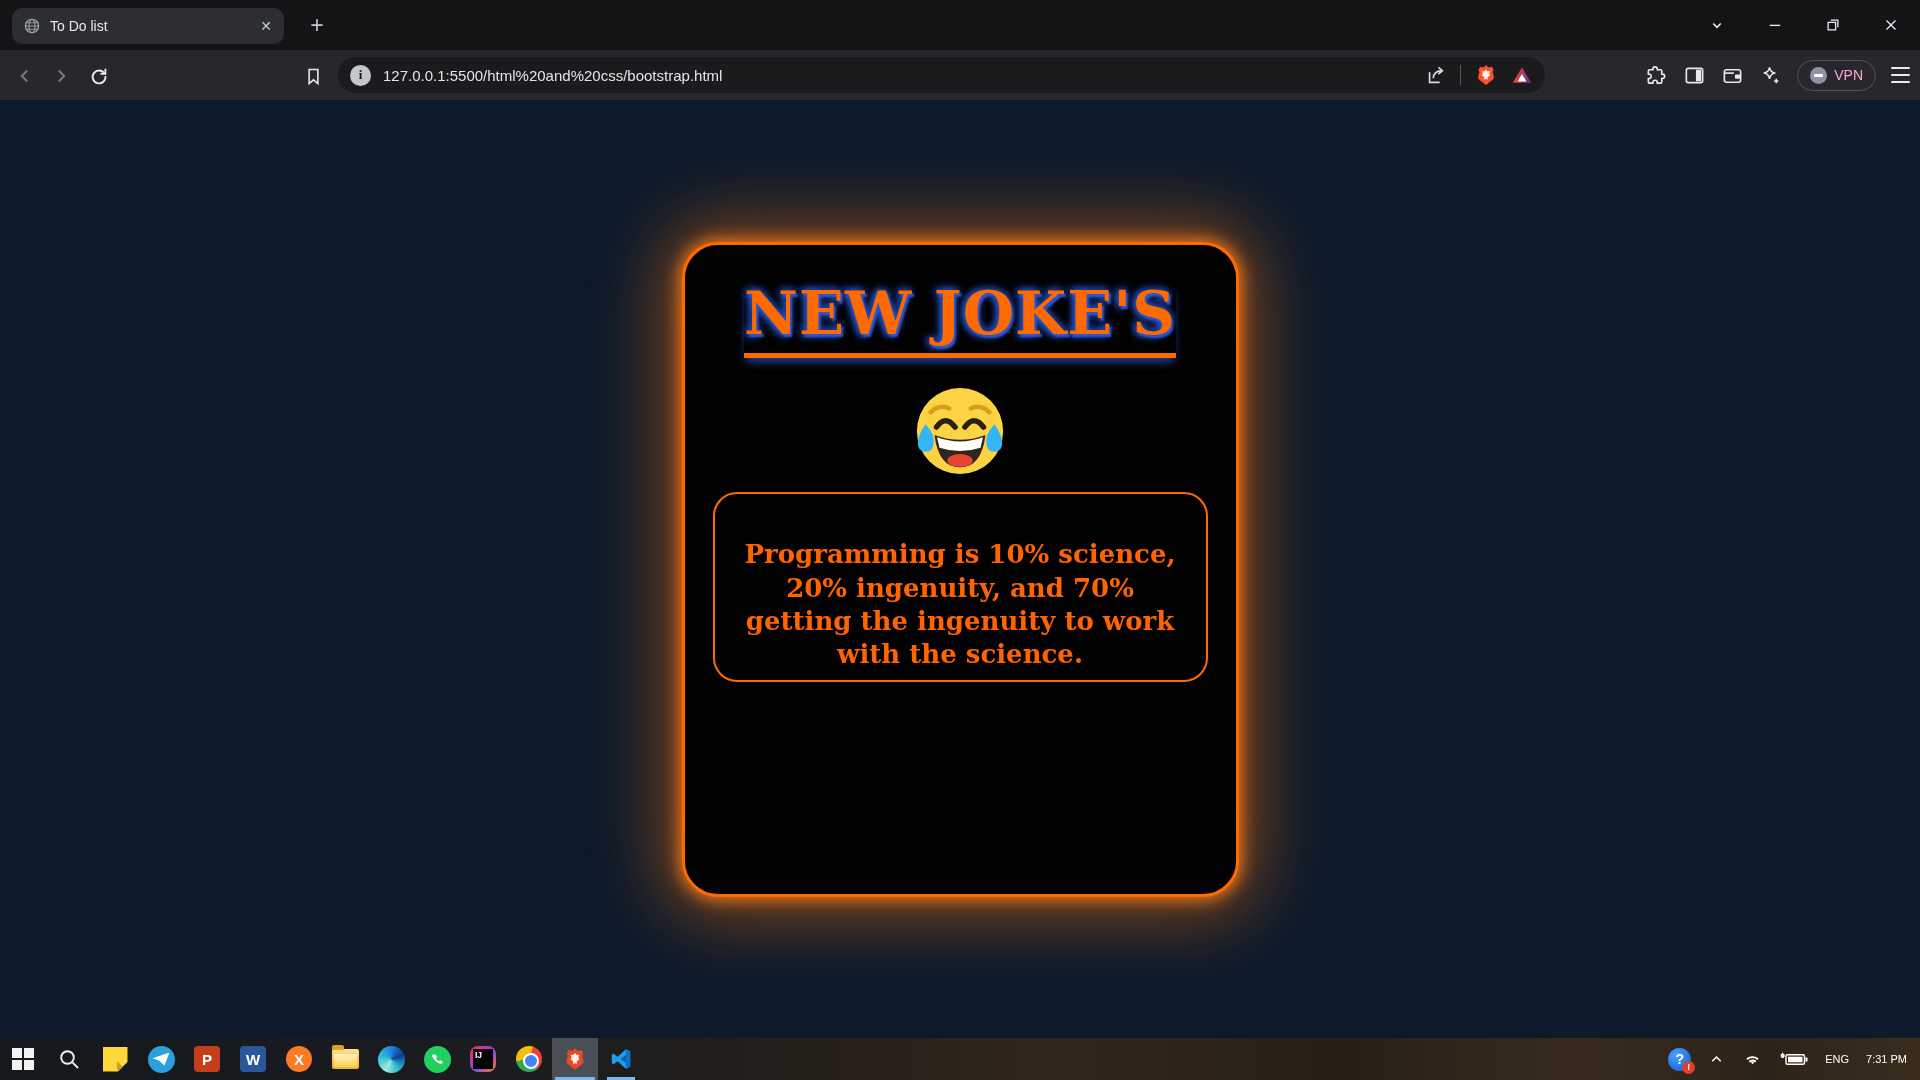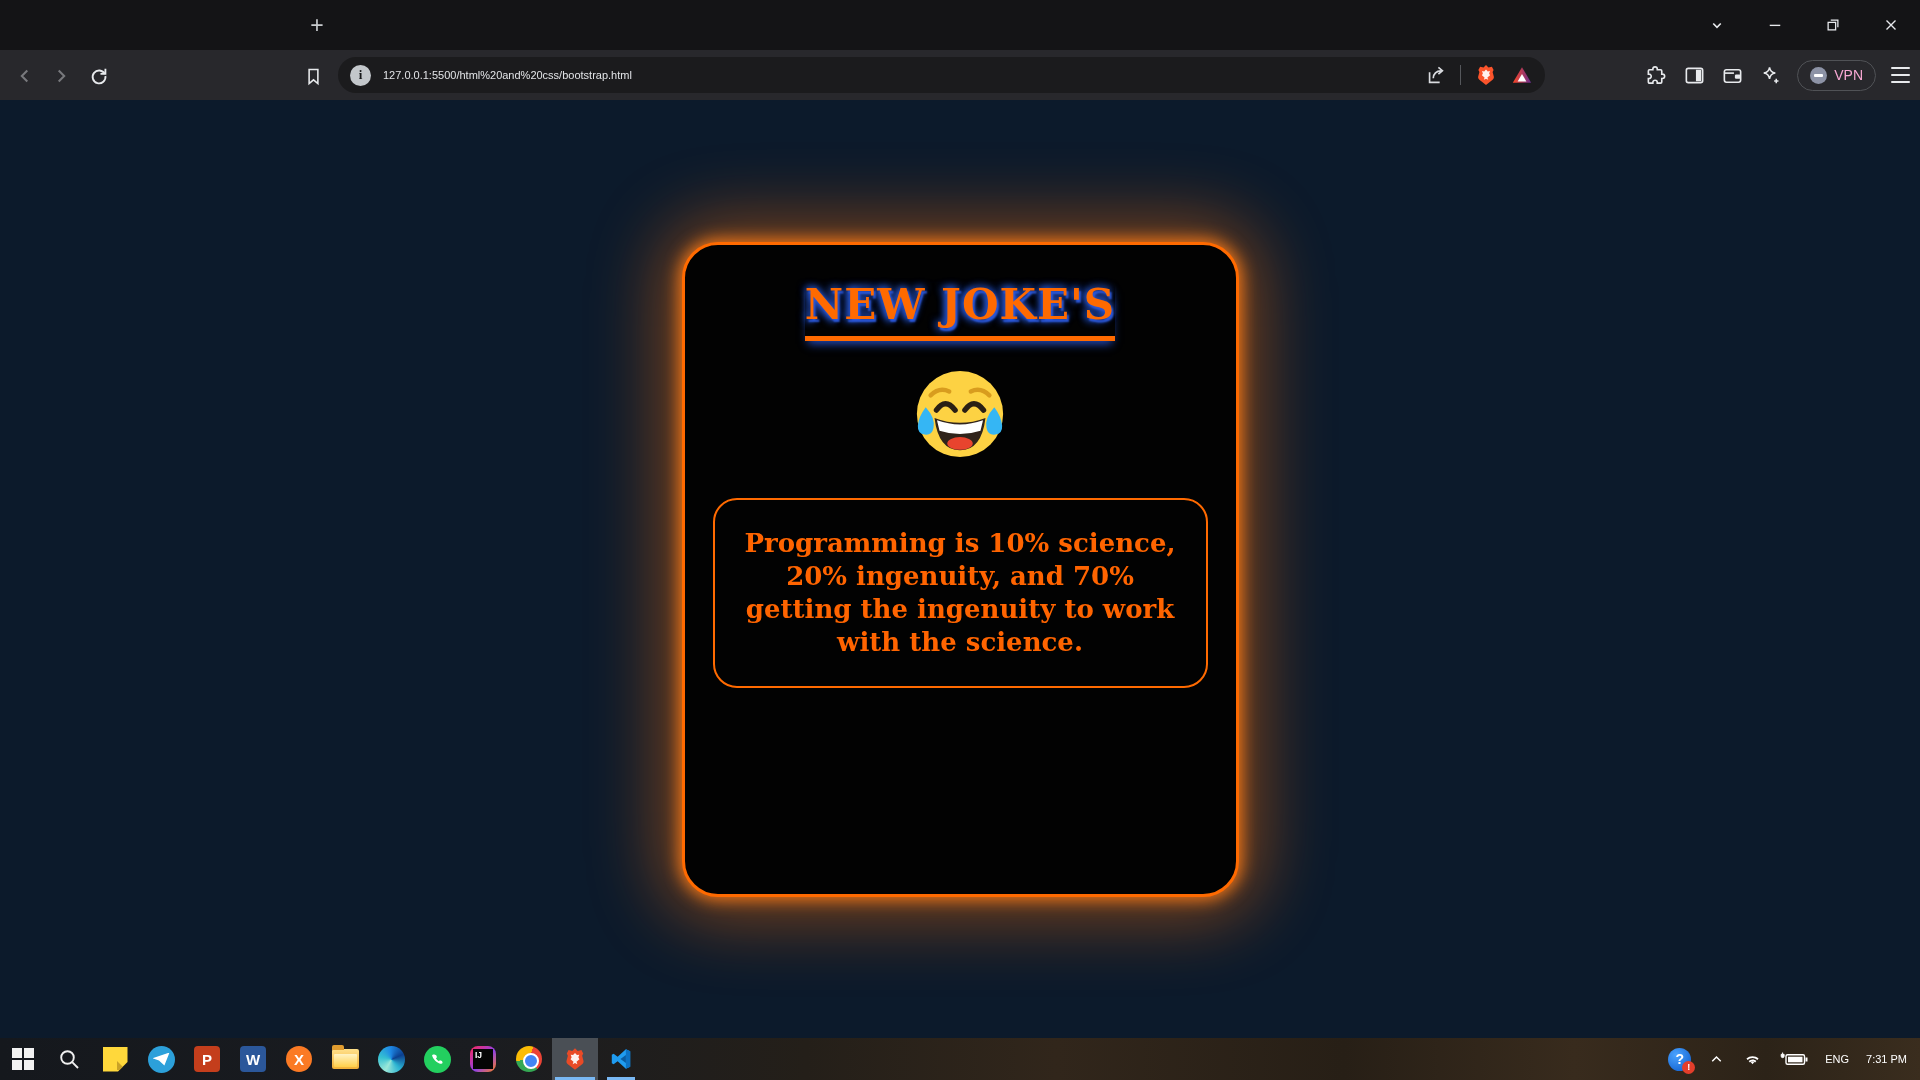--- a/index.html
+++ b/index.html
@@ -17,46 +17,46 @@
   .win-controls { position:absolute; right:0; top:0; height:50px; display:flex; }
   .win-btn { width:58px; height:50px; display:flex; align-items:center; justify-content:center; }
 
   .toolbar { position:absolute; top:50px; left:0; width:1920px; height:50px; background:#28282c; }
   .navbtn { position:absolute; top:13px; width:26px; height:26px; display:flex; align-items:center; justify-content:center; }
   .omnibox { position:absolute; left:338px; right:375px; top:7px; height:36px; background:#1b1b1d;
              border-radius:18px; display:flex; align-items:center; padding:0 12px; }
   .info-circle { width:21px; height:21px; border-radius:50%; background:#c3c7cb; color:#17181a;
                  font-size:13px; font-weight:bold; font-family:"Liberation Serif",serif;
                  display:flex; align-items:center; justify-content:center; flex:0 0 auto; }
-  .url-text { color:#e2e4e7; font-size:11px; margin-left:12px; white-space:nowrap; }
+  .url-text { color:#e2e4e7; font-size:15px; margin-left:12px; white-space:nowrap; }
   .omni-right { margin-left:auto; display:flex; align-items:center; gap:13px; }
   .omni-divider { width:1px; height:20px; background:#55575b; }
   .toolbar-right { position:absolute; right:10px; top:0; height:50px; display:flex; align-items:center; gap:15px; }
   .vpn-pill { height:31px; border:1px solid #505256; border-radius:16px; display:flex; align-items:center;
               gap:7px; padding:0 12px; }
   .vpn-dot { width:17px; height:17px; border-radius:50%; background:#8d93a6; position:relative; }
   .vpn-dot::after { content:""; position:absolute; left:4px; top:7.5px; width:9px; height:2.5px; background:#fff; border-radius:1px; }
   .vpn-label { color:#f9a8d4; font-size:14px; }
   .menu-icon { display:flex; flex-direction:column; gap:4.5px; }
   .menu-icon span { display:block; width:19px; height:2.3px; background:#e8eaed; border-radius:1px; }
 
   
   .page { position:absolute; top:100px; left:0; width:1920px; height:938px; background:#0c1a2b;
           display:flex; align-items:center; justify-content:center; }
   .card { width:557px; height:655px; background:#020202; border:3px solid #ff6a00; border-radius:36px;
           box-shadow:0 0 70px 22px rgba(255,115,10,.45), 0 0 16px 3px rgba(255,130,30,.9);
           display:flex; flex-direction:column; align-items:center; padding-top:38px; }
-  .card-title { font-family:"DejaVu Serif", serif; font-weight:bold; font-size:42px; letter-spacing:1px;
+  .card-title { font-family:"DejaVu Serif", serif; font-weight:bold; font-size:59px; letter-spacing:1px;
           color:#ff6a00; border-bottom:5px solid #ff6a00; padding-bottom:9px; line-height:1.05;
           text-shadow:2px 3px 2px #2b57d8, -2px 3px 7px rgba(40,90,220,.85),
                       2px -2px 7px rgba(40,90,220,.6), -3px -2px 7px rgba(40,90,220,.7);
           box-shadow:0 6px 9px -3px rgba(38,83,211,.9); }
   .emoji { margin-top:24px; width:98px; height:98px; }
-  .joke-box { margin-top:35px; width:495px; height:190px; border:2.5px solid #ff6a00; border-radius:24px;
-          padding:27px 16px 0; }
+  .joke-box { margin-top:12px; width:495px; height:190px; border:2.5px solid #ff6a00; border-radius:24px;
+          padding:44px 16px 0; }
   .joke-text { font-family:"DejaVu Serif", serif; font-weight:bold; font-size:26px; line-height:1.28;
           color:#ff6400; text-align:center; }
   .get-btn { margin-top:37px; width:181px; height:76px; background:#ff6a00; border:none; border-radius:10px;
           font-family:"DejaVu Serif", serif; font-weight:bold; font-size:29px; color:#12263e;
           box-shadow:0 0 30px 9px rgba(255,115,10,.55); cursor:pointer; }
 
   
   .taskbar { position:absolute; bottom:0; left:0; width:1920px; height:42px;
           background:linear-gradient(90deg,#15181d 0%,#1a1c20 25%,#241f19 42%,#31261b 55%,#271f16 70%,#382b1d 82%,#2c2318 92%,#3a2d1e 100%);
           display:flex; align-items:center; }
@@ -103,20 +103,29 @@
                background:radial-gradient(circle at 35% 30%,#4aa3ff,#0a58c9);
                display:flex; align-items:center; justify-content:center; position:relative; }
   .tray-help i { position:absolute; right:-4px; bottom:-3px; width:13px; height:13px; border-radius:50%;
                background:#e33e2b; color:#fff; font-size:9px; font-style:normal; font-weight:bold;
                display:flex; align-items:center; justify-content:center; }
 </style>
 </head>
 <body>
 
 <div class="titlebar">
+  <div class="tab">
+    <svg width="16" height="16" viewBox="0 0 16 16">
+      <circle cx="8" cy="8" r="6.6" fill="none" stroke="#9aa0a6" stroke-width="1.4"></circle>
+      <ellipse cx="8" cy="8" rx="3" ry="6.6" fill="none" stroke="#9aa0a6" stroke-width="1.1"></ellipse>
+      <path d="M1.5 8h13M2.4 4.8h11.2M2.4 11.2h11.2" stroke="#9aa0a6" stroke-width="1.1" fill="none"></path>
+    </svg>
+    <span class="tab-title">To Do list</span>
+    <span class="tab-close">✕</span>
+  </div>
   <div class="newtab">+</div>
   <div class="win-controls">
     <div class="win-btn">
       <svg width="18" height="18" viewBox="0 0 24 24">
           <path d="M7 10l5 5 5-5" fill="none" stroke="#e8eaed" stroke-width="2.2"></path>
         </svg>
     </div>
     <div class="win-btn">
       <svg width="18" height="18" viewBox="0 0 24 24">
           <path d="M5 12.5h14" stroke="#e8eaed" stroke-width="1.8"></path>

